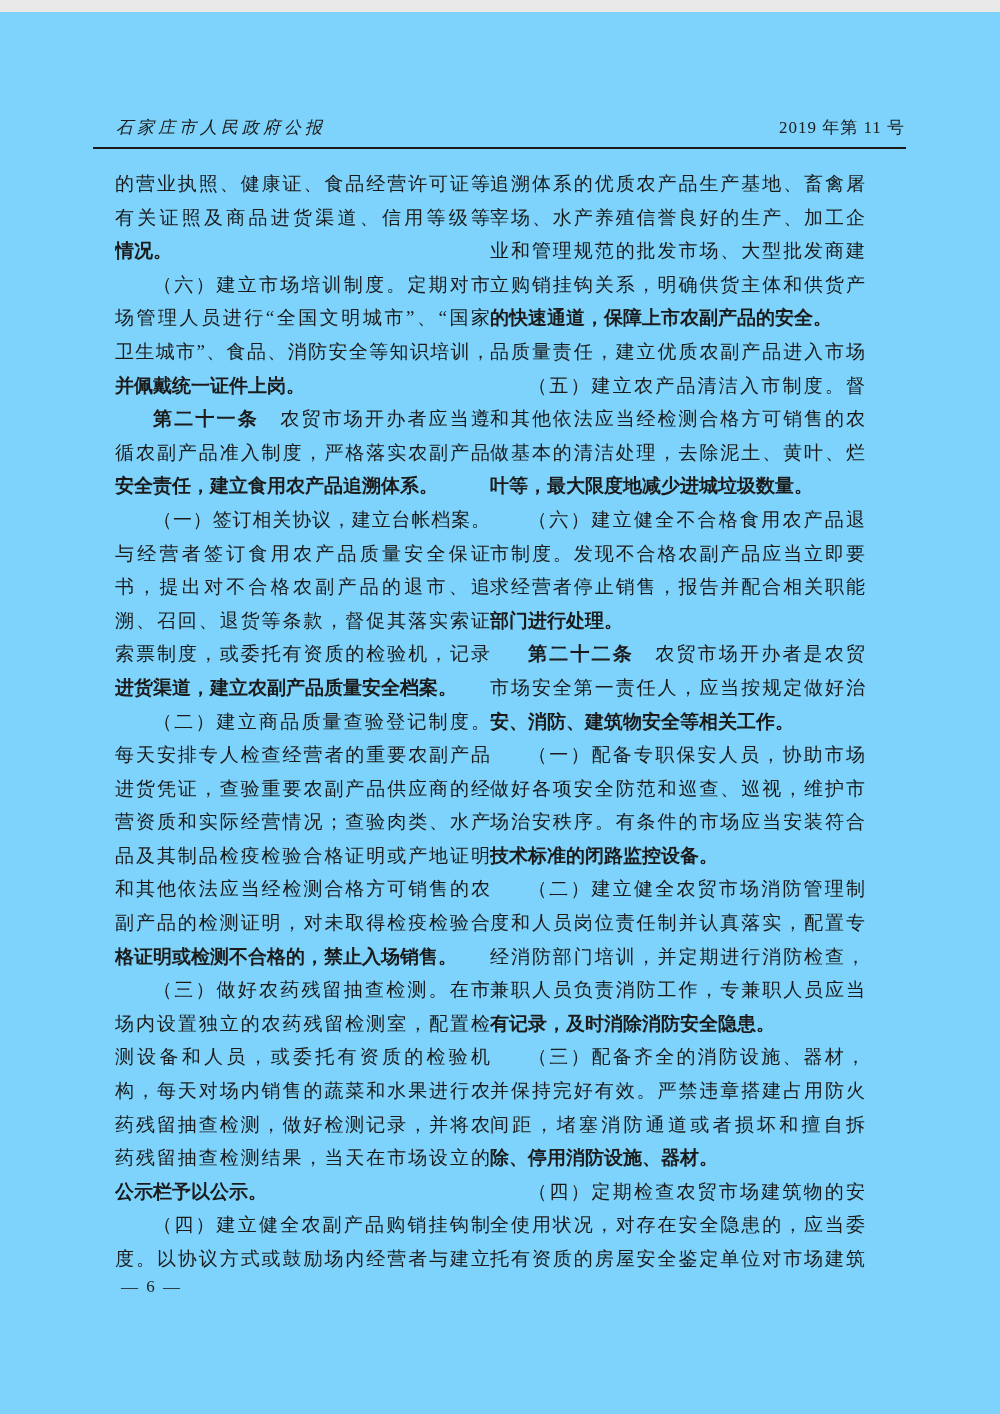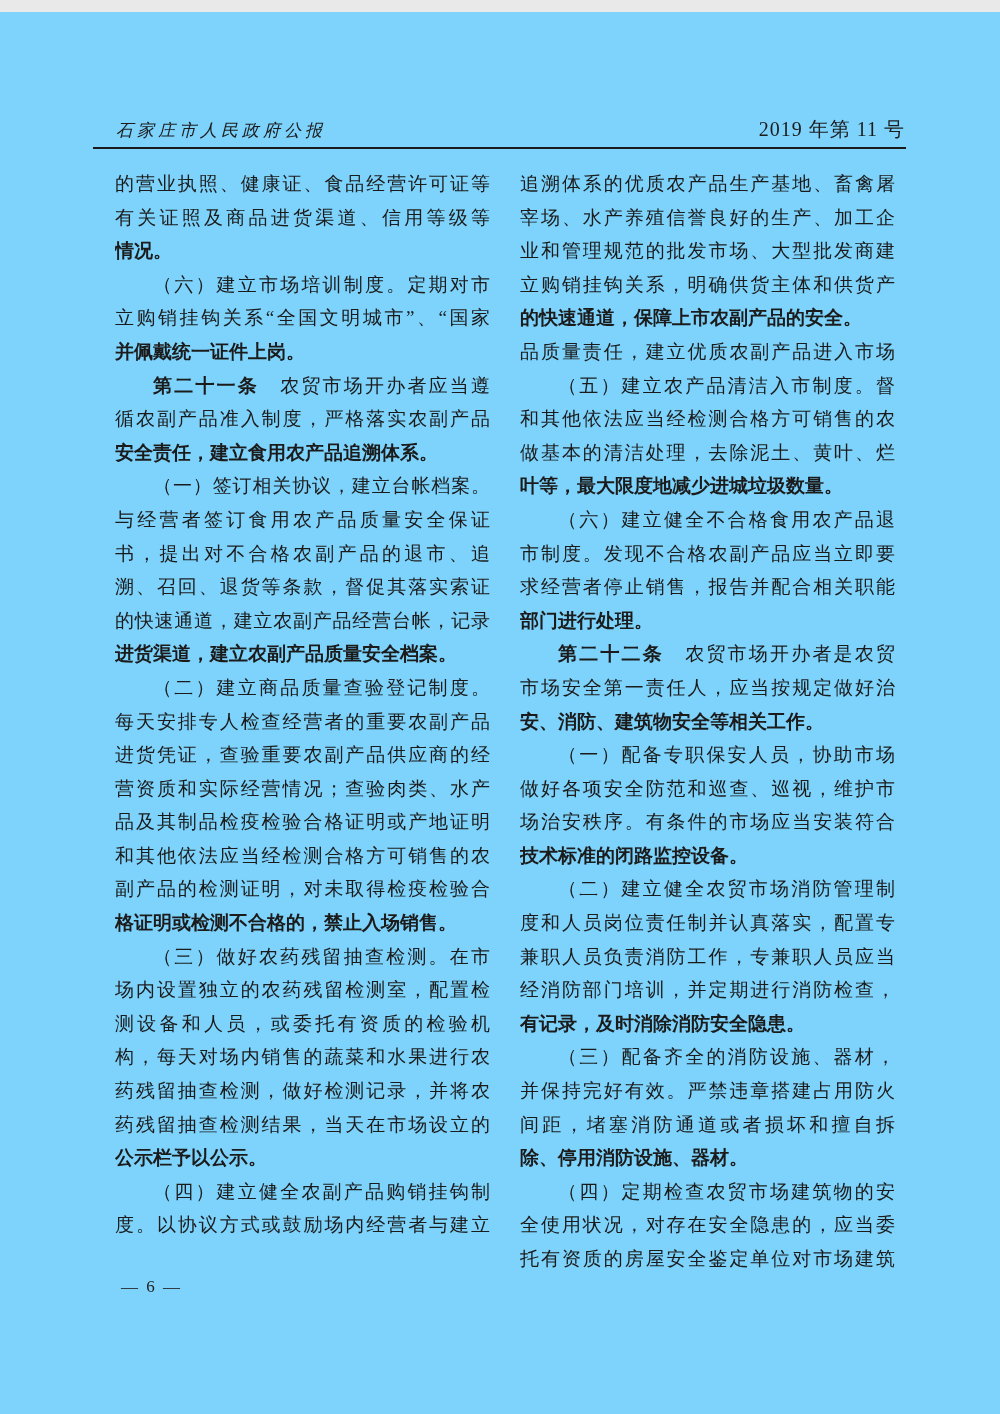--- a/index.html
+++ b/index.html
@@ -13,29 +13,29 @@
     overflow:hidden;
   }
   .header {
     position:absolute; top:104px; left:116px; right:95px;
     display:flex; justify-content:space-between; align-items:baseline;
   }
   .journal {
     font-size:17px; font-style:italic; letter-spacing:4px;
   }
   .issue {
-    font-size:20px; letter-spacing:1px;
+    font-size:17px; letter-spacing:1px;
   }
   .rule {
     position:absolute; top:135px; left:93px; right:94px;
     height:2px; background:#1a1a1a;
   }
   .columns {
     position:absolute; top:155px; left:115px;
-    display:flex; gap:30px;
+    display:flex; 
   }
   .col { width:375px; }
   .line {
     margin:0;
     height:33.6px; line-height:33.6px;
     font-size:19px;
     text-align:justify;
     text-align-last:justify;
     overflow:hidden;
     white-space:normal;
@@ -63,30 +63,31 @@
   </div>
 
   <div class="rule"></div>
 
   <div class="columns">
     <section class="col">
         <p class="line"><span class="txt">的营业执照、健康证、食品经营许可证等</span></p>
         <p class="line"><span class="txt">有关证照及商品进货渠道、信用等级等</span></p>
         <p class="line last"><span class="txt">情况。</span></p>
         <p class="line indent"><span class="txt">（六）建立市场培训制度。定期对市</span></p>
-        <p class="line"><span class="txt">立购销挂钩关系“全国文明城市”、“国家</span></p>
+        <p class="line"><span class="txt">场管理人员进行“全国文明城市”、“国家</span></p>
+        <p class="line"><span class="txt">卫生城市”、食品、消防安全等知识培训，</span></p>
         <p class="line last"><span class="txt">并佩戴统一证件上岗。</span></p>
         <p class="line indent"><b class="art">第二十一条</b><span class="txt">　农贸市场开办者应当遵</span></p>
         <p class="line"><span class="txt">循农副产品准入制度，严格落实农副产品</span></p>
         <p class="line last"><span class="txt">安全责任，建立食用农产品追溯体系。</span></p>
         <p class="line indent"><span class="txt">（一）签订相关协议，建立台帐档案。</span></p>
         <p class="line"><span class="txt">与经营者签订食用农产品质量安全保证</span></p>
         <p class="line"><span class="txt">书，提出对不合格农副产品的退市、追</span></p>
         <p class="line"><span class="txt">溯、召回、退货等条款，督促其落实索证</span></p>
-        <p class="line"><span class="txt">的快速通道，建立农副产品经营台帐，记录</span></p>
+        <p class="line"><span class="txt">索票制度，或委托有资质的检验机，记录</span></p>
         <p class="line last"><span class="txt">进货渠道，建立农副产品质量安全档案。</span></p>
         <p class="line indent"><span class="txt">（二）建立商品质量查验登记制度。</span></p>
         <p class="line"><span class="txt">每天安排专人检查经营者的重要农副产品</span></p>
         <p class="line"><span class="txt">进货凭证，查验重要农副产品供应商的经</span></p>
         <p class="line"><span class="txt">营资质和实际经营情况；查验肉类、水产</span></p>
         <p class="line"><span class="txt">品及其制品检疫检验合格证明或产地证明</span></p>
         <p class="line"><span class="txt">和其他依法应当经检测合格方可销售的农</span></p>
         <p class="line"><span class="txt">副产品的检测证明，对未取得检疫检验合</span></p>
         <p class="line last"><span class="txt">格证明或检测不合格的，禁止入场销售。</span></p>
         <p class="line indent"><span class="txt">（三）做好农药残留抽查检测。在市</span></p>
@@ -116,22 +117,22 @@
         <p class="line last"><span class="txt">部门进行处理。</span></p>
         <p class="line indent"><b class="art">第二十二条</b><span class="txt">　农贸市场开办者是农贸</span></p>
         <p class="line"><span class="txt">市场安全第一责任人，应当按规定做好治</span></p>
         <p class="line last"><span class="txt">安、消防、建筑物安全等相关工作。</span></p>
         <p class="line indent"><span class="txt">（一）配备专职保安人员，协助市场</span></p>
         <p class="line"><span class="txt">做好各项安全防范和巡查、巡视，维护市</span></p>
         <p class="line"><span class="txt">场治安秩序。有条件的市场应当安装符合</span></p>
         <p class="line last"><span class="txt">技术标准的闭路监控设备。</span></p>
         <p class="line indent"><span class="txt">（二）建立健全农贸市场消防管理制</span></p>
         <p class="line"><span class="txt">度和人员岗位责任制并认真落实，配置专</span></p>
+        <p class="line"><span class="txt">经消防部门培训，并定期进行消防检查，</span></p>
         <p class="line"><span class="txt">兼职人员负责消防工作，专兼职人员应当</span></p>
-        <p class="line"><span class="txt">经消防部门培训，并定期进行消防检查，</span></p>
         <p class="line last"><span class="txt">有记录，及时消除消防安全隐患。</span></p>
         <p class="line indent"><span class="txt">（三）配备齐全的消防设施、器材，</span></p>
         <p class="line"><span class="txt">并保持完好有效。严禁违章搭建占用防火</span></p>
         <p class="line"><span class="txt">间距，堵塞消防通道或者损坏和擅自拆</span></p>
         <p class="line last"><span class="txt">除、停用消防设施、器材。</span></p>
         <p class="line indent"><span class="txt">（四）定期检查农贸市场建筑物的安</span></p>
         <p class="line"><span class="txt">全使用状况，对存在安全隐患的，应当委</span></p>
         <p class="line"><span class="txt">托有资质的房屋安全鉴定单位对市场建筑</span></p>
       </section>
   </div>

